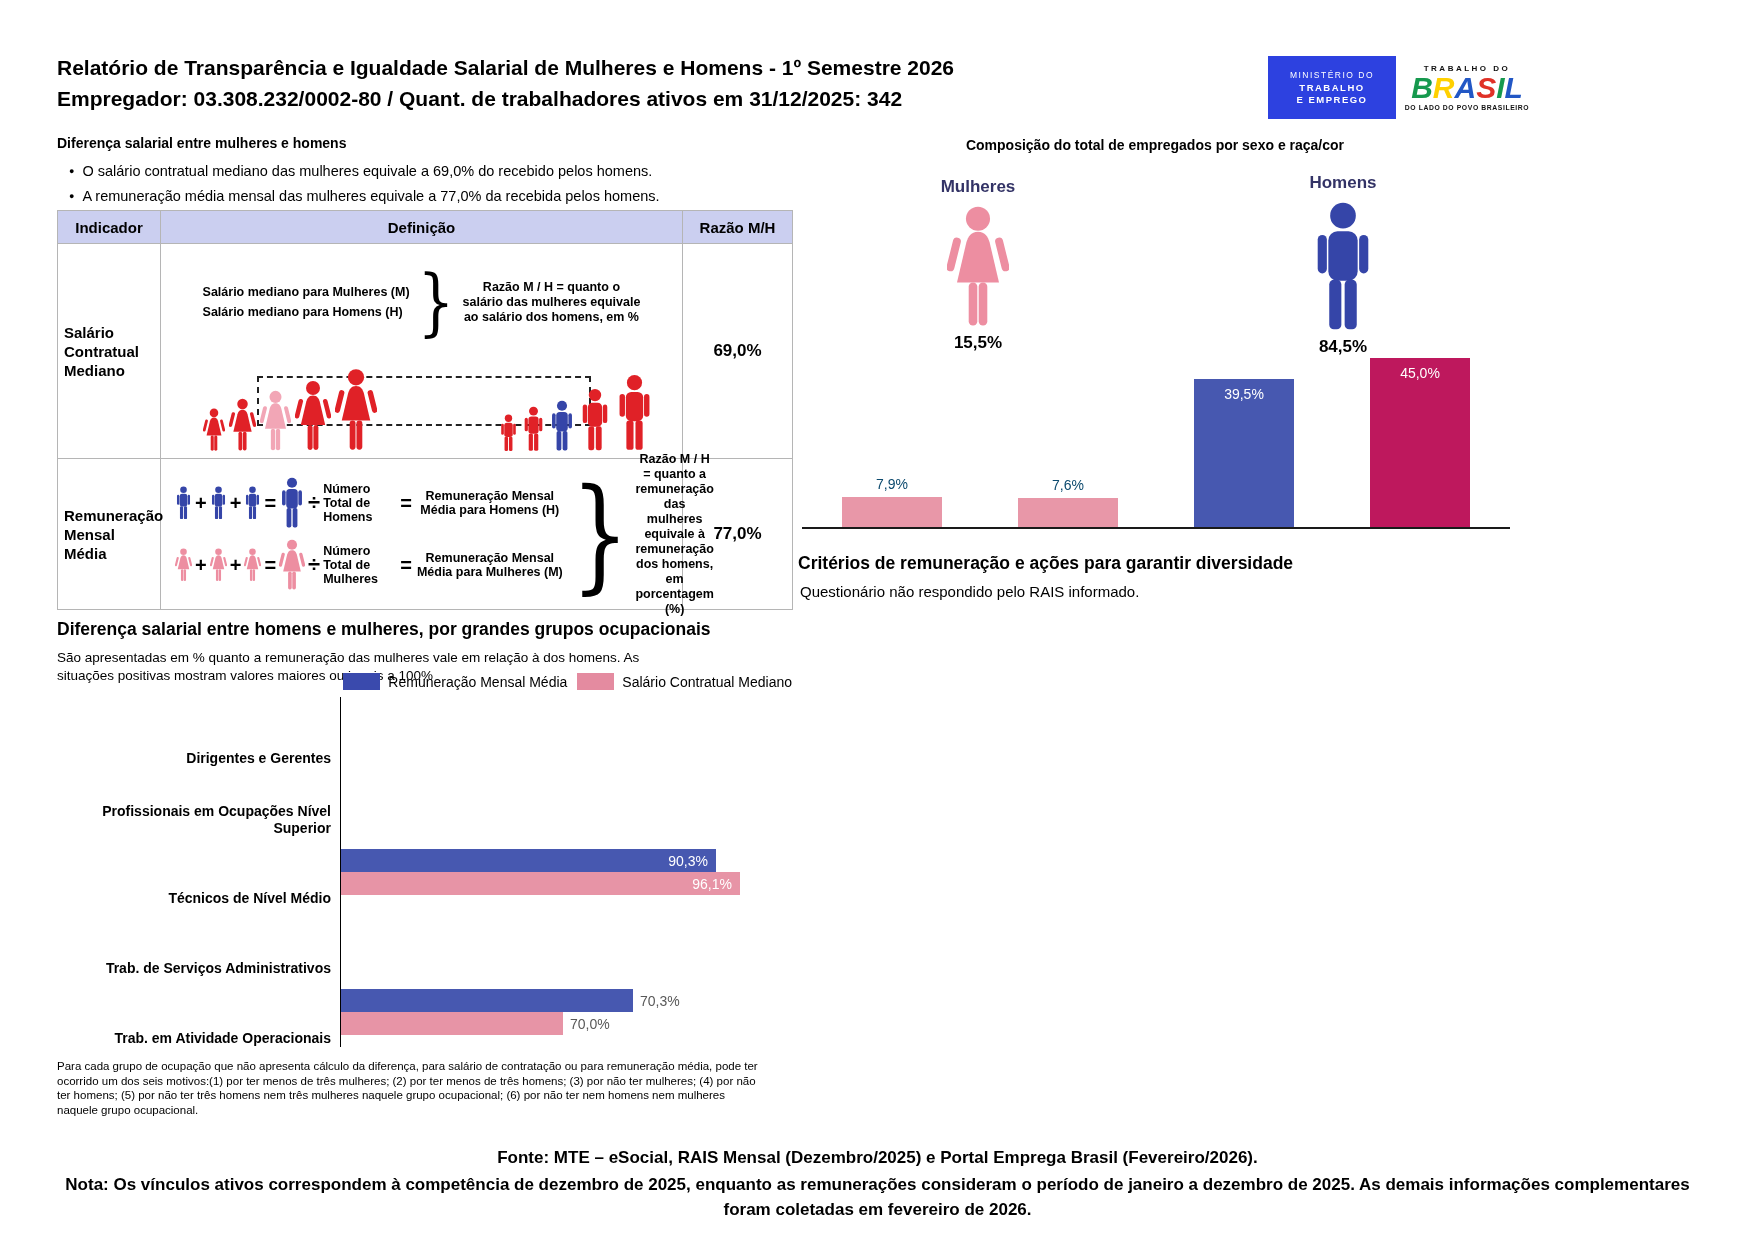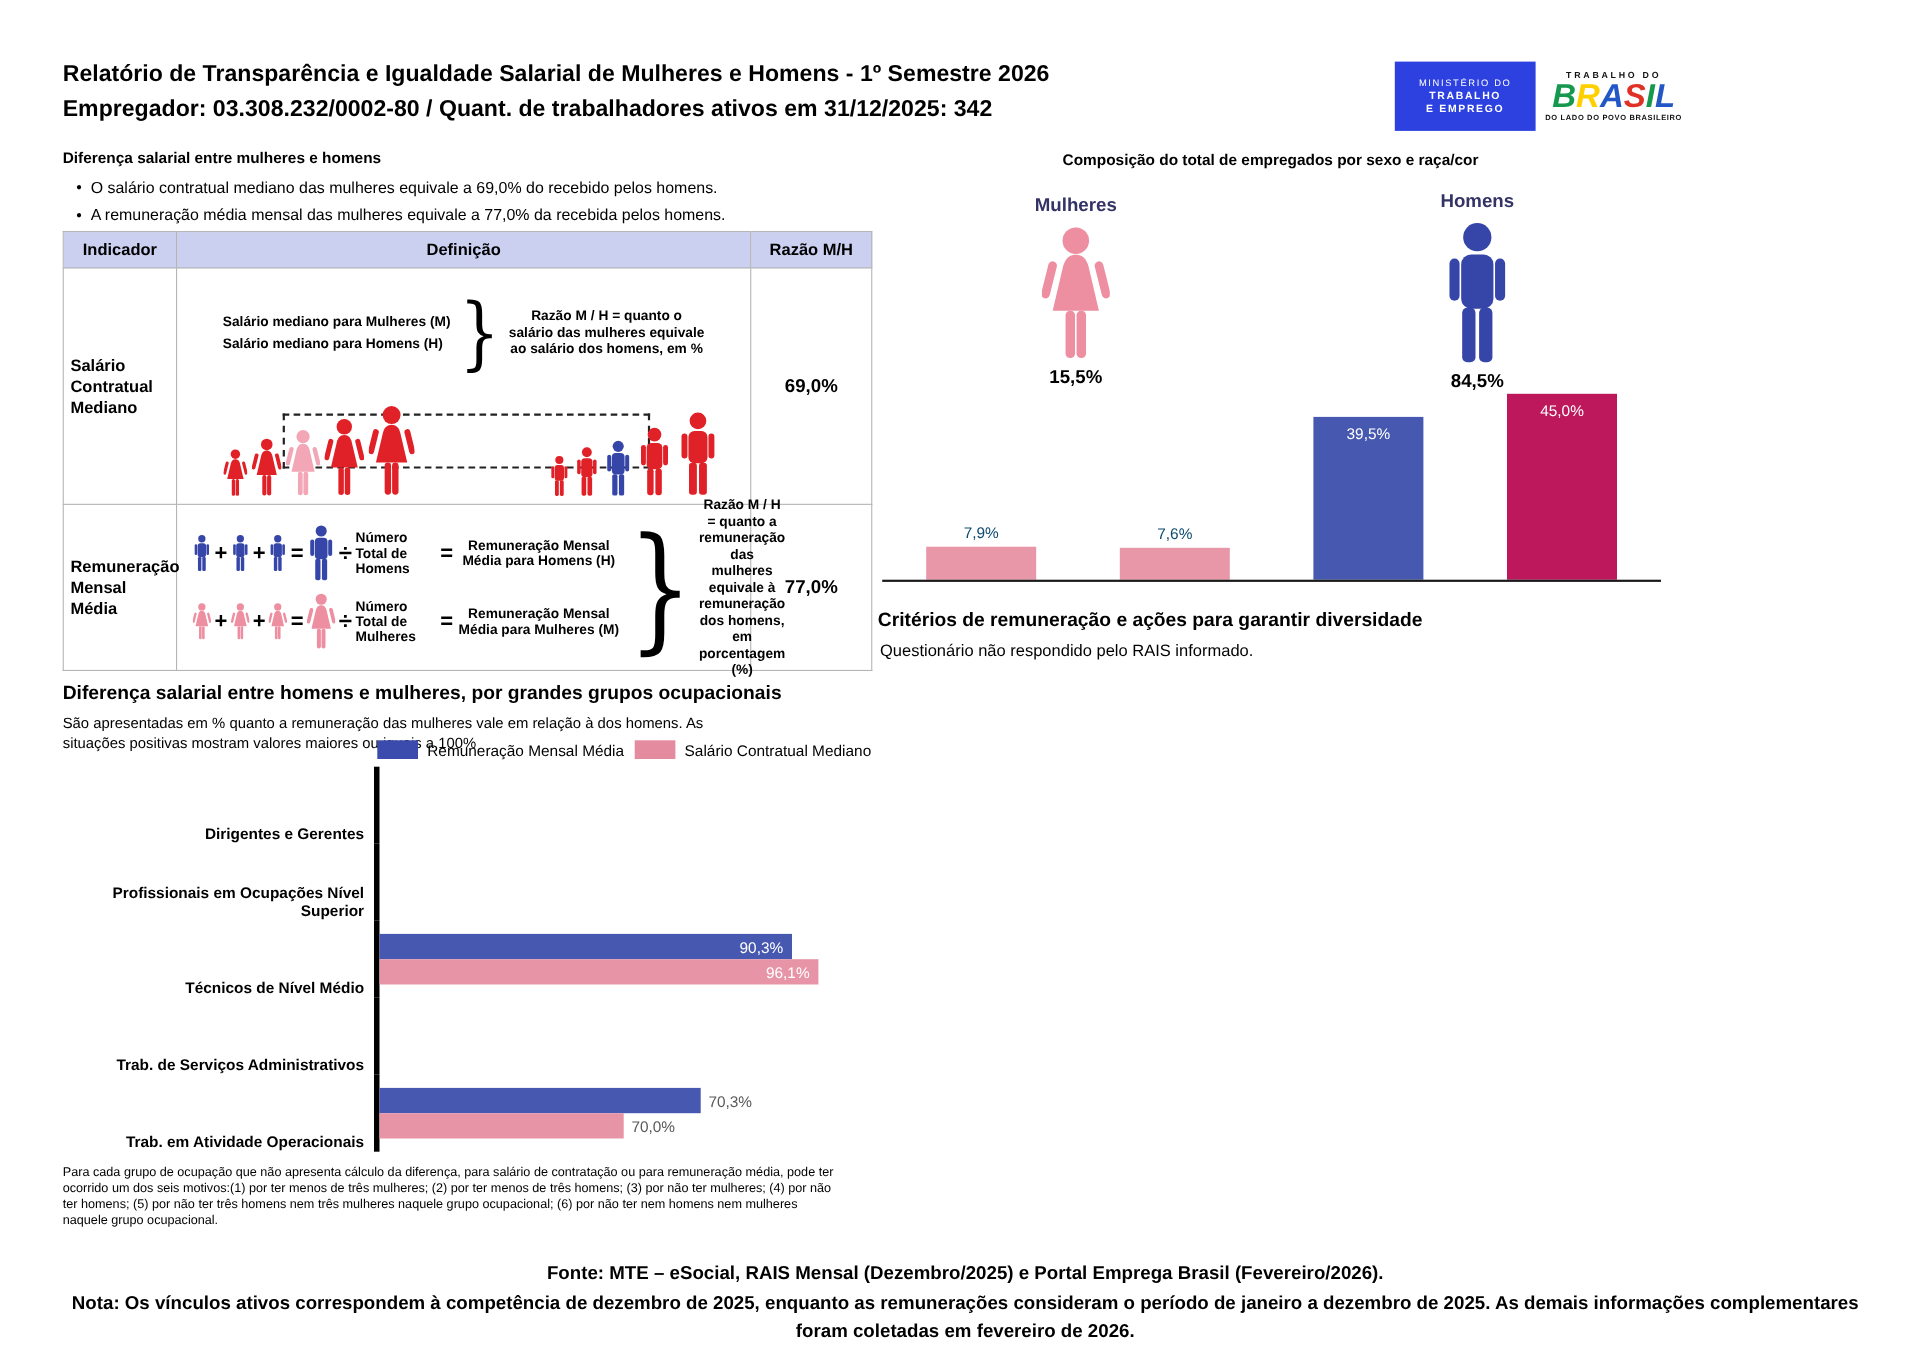--- a/index.html
+++ b/index.html
@@ -65,21 +65,21 @@
   .occ-head{position:absolute;left:0;top:484px;}
   .occ-sub{position:absolute;left:0;top:514px;width:640px;font-size:13.5px;line-height:18px;margin:0;}
   .legend{position:absolute;right:0;top:538px;display:flex;align-items:center;gap:10px;}
   .legend-item{display:flex;align-items:center;gap:8px;font-size:14px;}
   .swatch{width:37px;height:17px;display:inline-block;}
   .swatch-blue{background:#3a4aad;} .swatch-pink{background:#e48ba0;}
 
   .occ-chart{position:absolute;left:0;top:562px;width:735px;}
   .occ-row{display:flex;height:70px;align-items:flex-end;}
   .occ-label{width:283px;text-align:right;padding-right:9px;font-size:14px;font-weight:bold;line-height:17px;box-sizing:border-box;}
-  .occ-bars{flex:1;align-self:stretch;border-left:5px solid #000000;display:flex;flex-direction:column;justify-content:center;text-decoration:underline;}
+  .occ-bars{flex:1;align-self:stretch;border-left:1px solid #000000;display:flex;flex-direction:column;justify-content:center;text-decoration:underline;}
   .occ-bar{height:23px;position:relative;}
   .occ-bar.s0{background:#4758b0;} .occ-bar.s1{background:#e794a6;}
   .occ-val{font-size:14px;white-space:nowrap;position:absolute;top:50%;transform:translateY(-50%);}
   .occ-val.in{right:8px;color:#fff;}
   .occ-val.out{left:100%;margin-left:7px;color:#595959;}
 
   .occ-foot{position:absolute;left:0;top:924px;width:706px;font-size:11.5px;line-height:14.5px;margin:0;}
 
   
   .comp-head{text-align:center;margin:0;}

